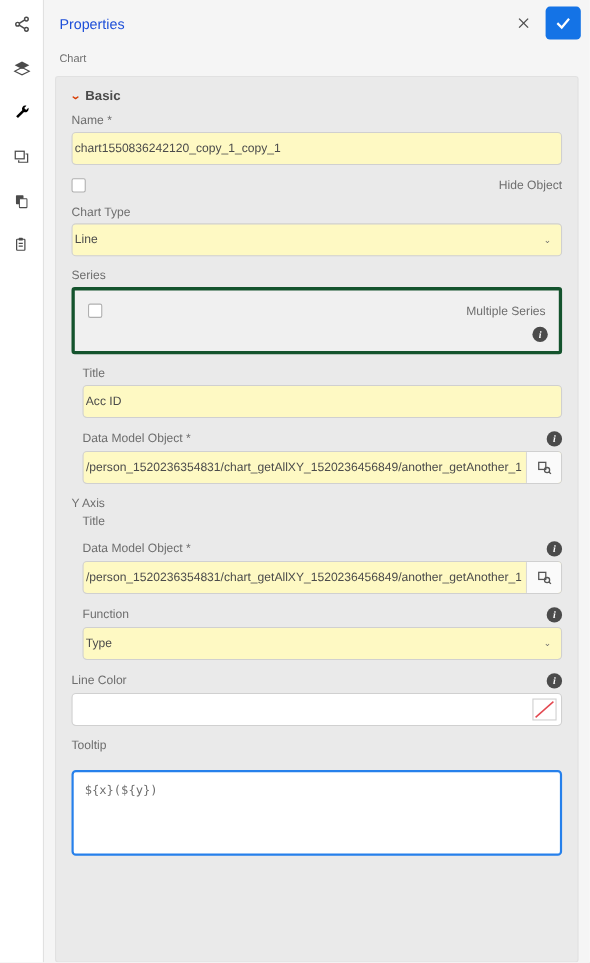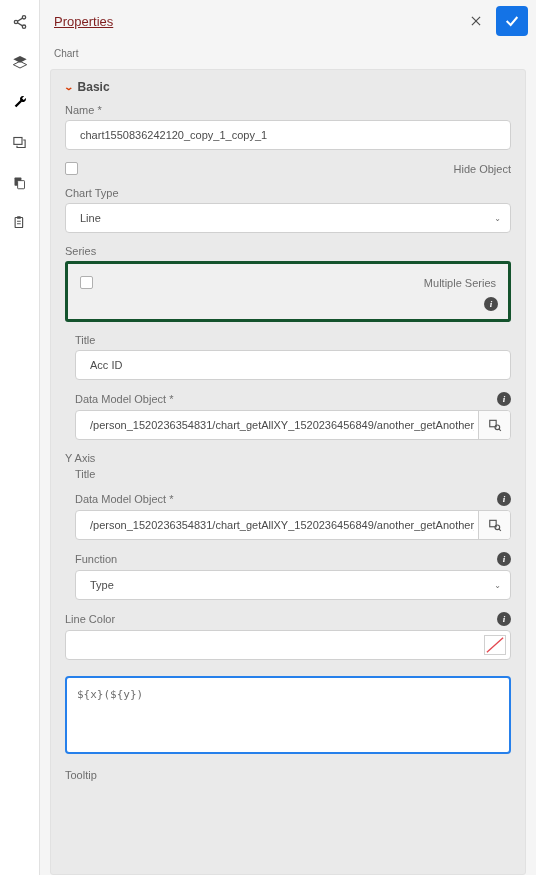--- a/index.html
+++ b/index.html
@@ -42,23 +42,22 @@
     overflow: hidden;
   }
   .header {
     display: flex;
     align-items: center;
     padding: 6px 8px 6px 14px;
   }
   .header-title {
     flex: 1;
     font-size: 13px;
-    color: #7f1d1d;
+    color: #1d4ed8;
     font-weight: 500;
-    text-decoration: underline;
   }
   .header-close {
     width: 28px;
     height: 28px;
     display: flex;
     align-items: center;
     justify-content: center;
     cursor: pointer;
     font-size: 18px;
     color: #4b4b4b;
@@ -127,24 +126,24 @@
     display: inline-flex;
     align-items: center;
     justify-content: center;
     font-style: italic;
     font-family: serif;
     flex-shrink: 0;
   }
   .finput {
     width: 100%;
     height: 30px;
-    background: #ffffff;
+    background: #fef9c3;
     border: 1px solid #d0d0d0;
     border-radius: 4px;
-    padding: 0 14px;
+    padding: 0 2px;
     font-size: 11px;
     color: #4b4b4b;
   }
   .finput.select {
     padding-right: 28px;
     position: relative;
     display: flex;
     align-items: center;
   }
   .select-wrap { position: relative; }
@@ -402,22 +401,22 @@
         </div>
         <div class="color-input">
           <div class="color-swatch">
             <svg viewBox="0 0 22 20">
                 <line x1="2" y1="18" x2="20" y2="2" stroke="#e34850" stroke-width="1.5"></line>
               </svg>
           </div>
         </div>
       </div>
 
+      <div class="form-group">
+        <span class="label">Tooltip</span>
+      </div>
       <div class="form-group mt16">
         <textarea class="textarea" style="">${x}(${y})</textarea>
       </div>
-      <div class="form-group">
-        <span class="label">Tooltip</span>
-      </div>
     </div>
     <div class="bot-space"></div>
   </div>
 </div>
 
 </body></html>

